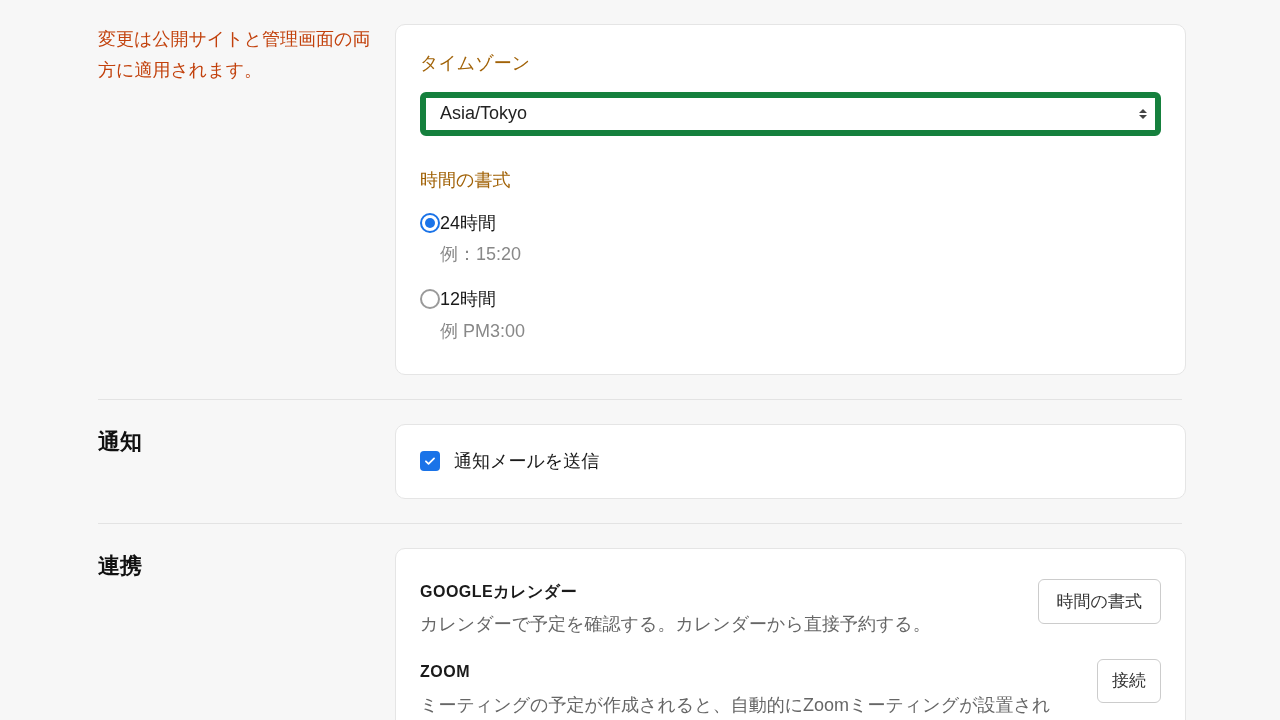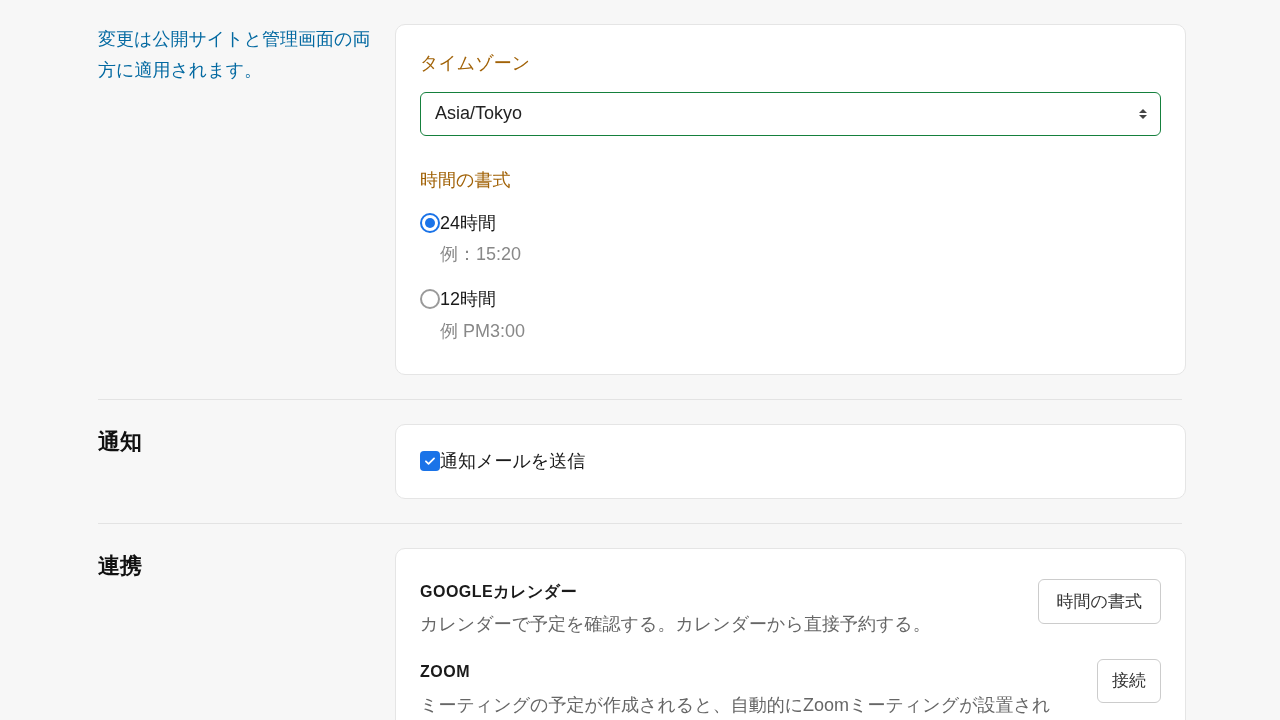--- a/index.html
+++ b/index.html
@@ -26,21 +26,21 @@
     padding-right: 20px;
   }
   .section-left h2 {
     font-size: 22px;
     font-weight: 700;
     margin-bottom: 12px;
     color: #111;
   }
   .section-left p {
     font-size: 18px;
-    color: #0369a1;
+    color: #c2410c;
     line-height: 1.7;
   }
   .section-right {
     flex: 1;
     padding-right: 94px;
   }
   .card {
     background: #fff;
     border: 1px solid #e5e5e5;
     border-radius: 10px;
@@ -52,21 +52,21 @@
     margin-bottom: 14px;
     color: #a16207;
   }
   .select-wrap {
     position: relative;
     margin-bottom: 30px;
   }
   .select {
     width: 100%;
     height: 44px;
-    border: 1px solid #15803d;
+    border: 6px solid #15803d;
     border-radius: 6px;
     background: #fff;
     padding: 0 40px 0 14px;
     font-size: 18px;
     color: #222;
     display: flex;
     align-items: center;
     cursor: pointer;
   }
   .select-caret {
@@ -126,20 +126,21 @@
   .divider {
     height: 1px;
     background: #e3e3e3;
     margin: 24px 98px 0 98px;
   }
 
   
   .check-row {
     display: flex;
     align-items: center;
+    gap: 14px;
   }
   .checkbox {
     width: 20px; height: 20px;
     border-radius: 4px;
     background: #1a73e8;
     display: flex;
     align-items: center;
     justify-content: center;
     flex: 0 0 20px;
     cursor: pointer;

